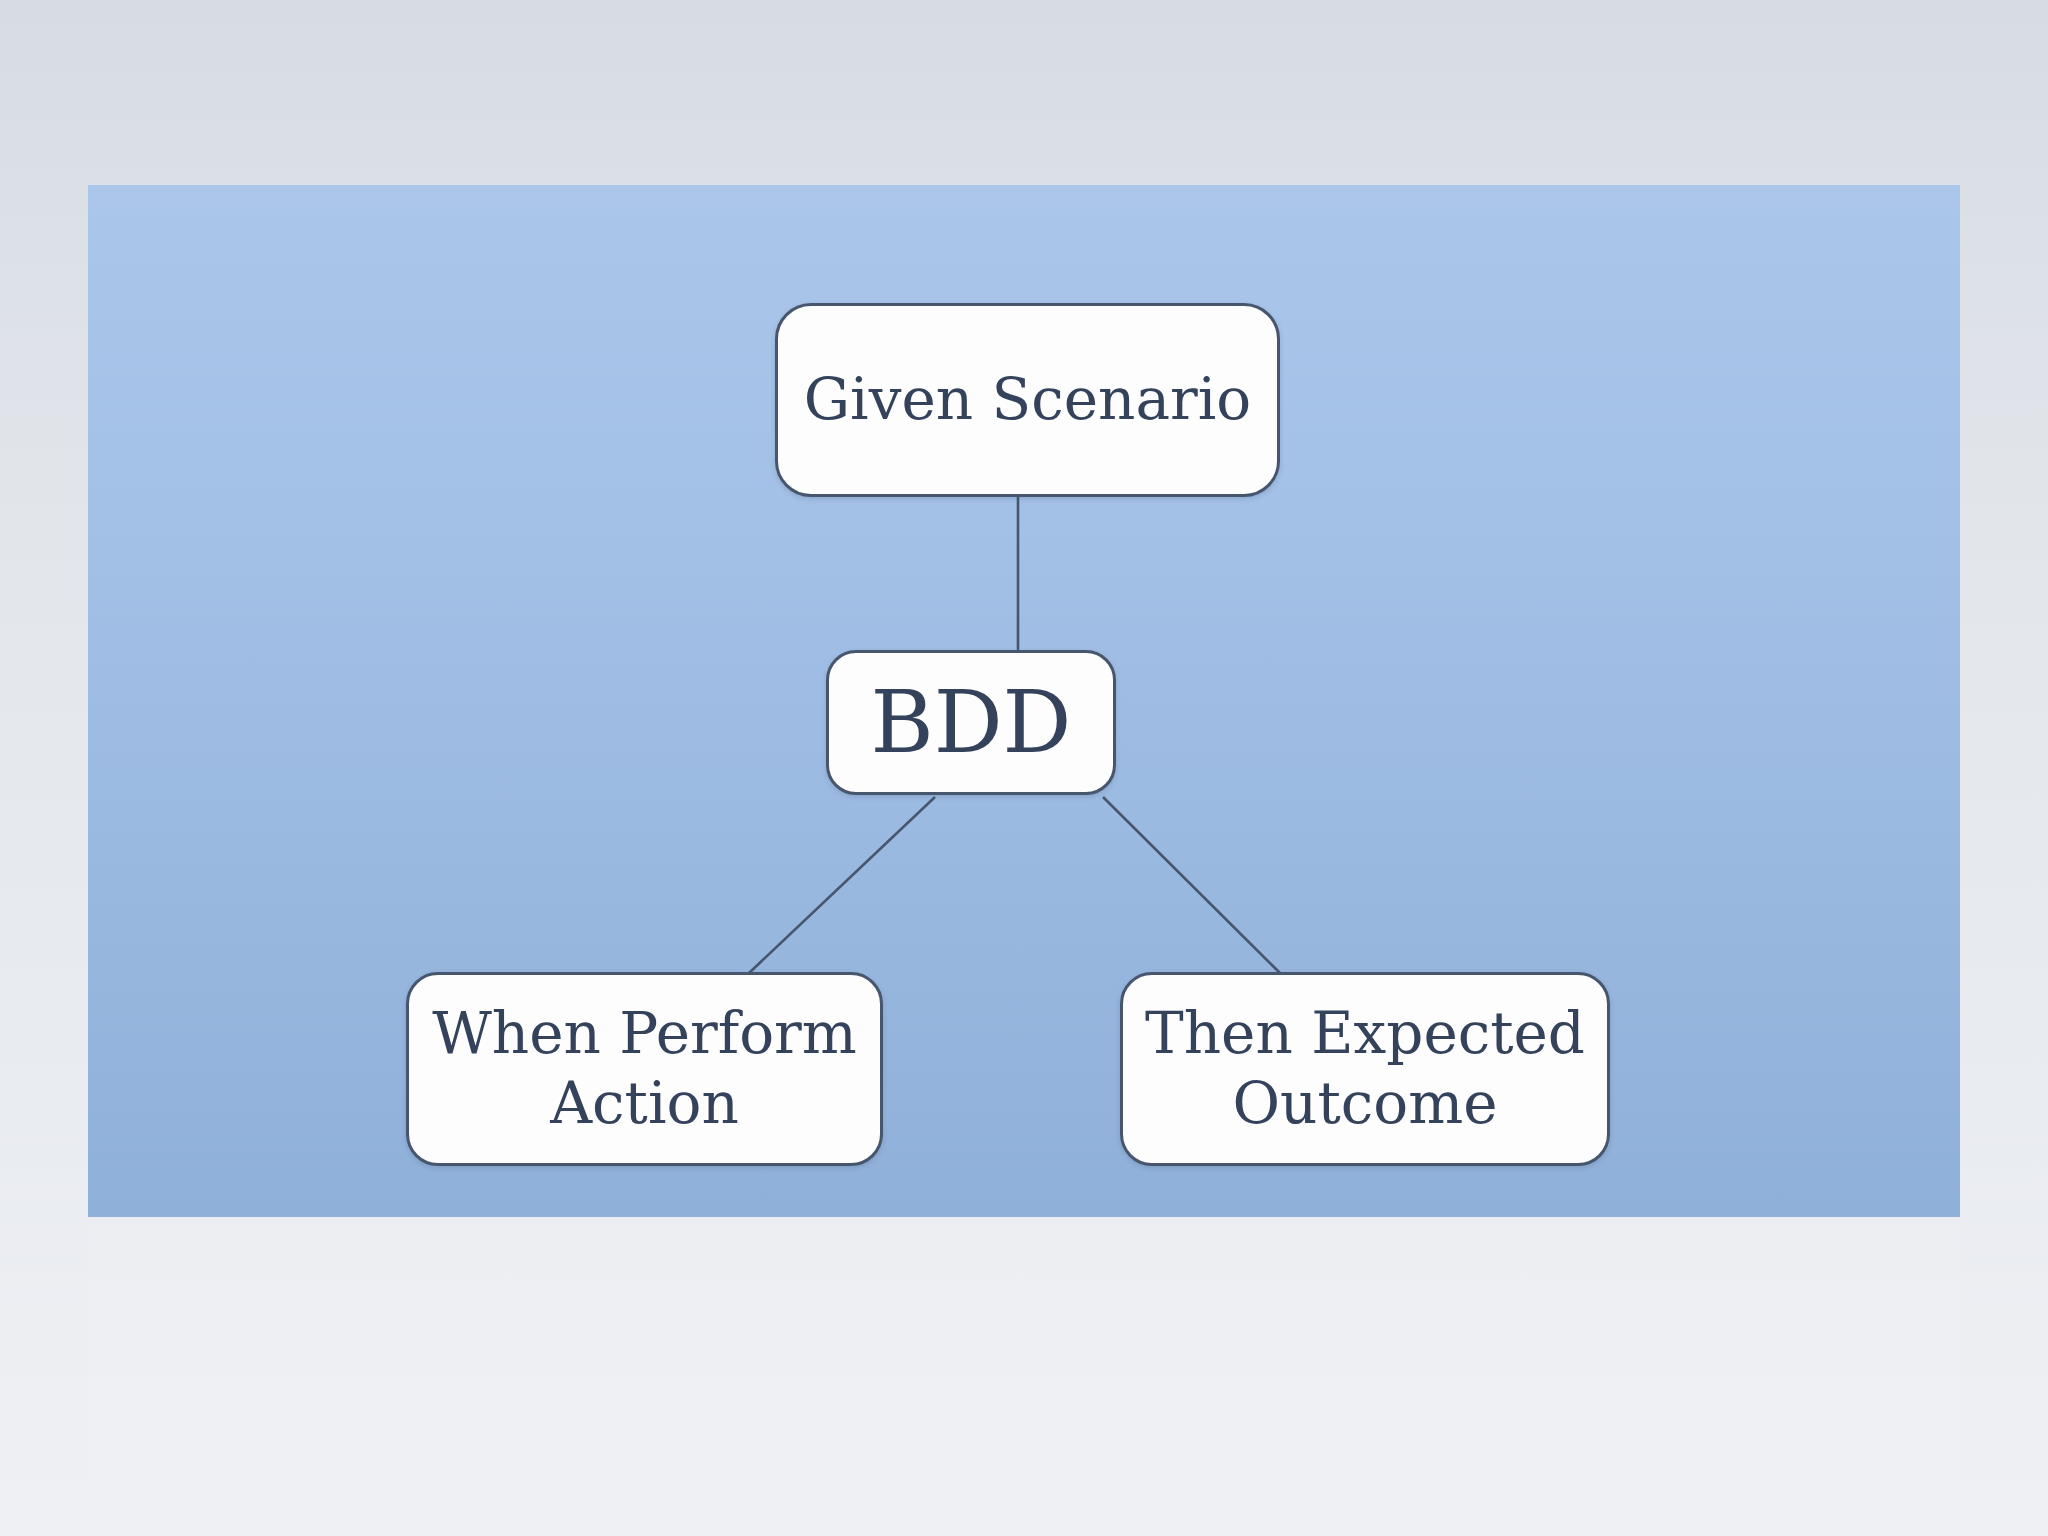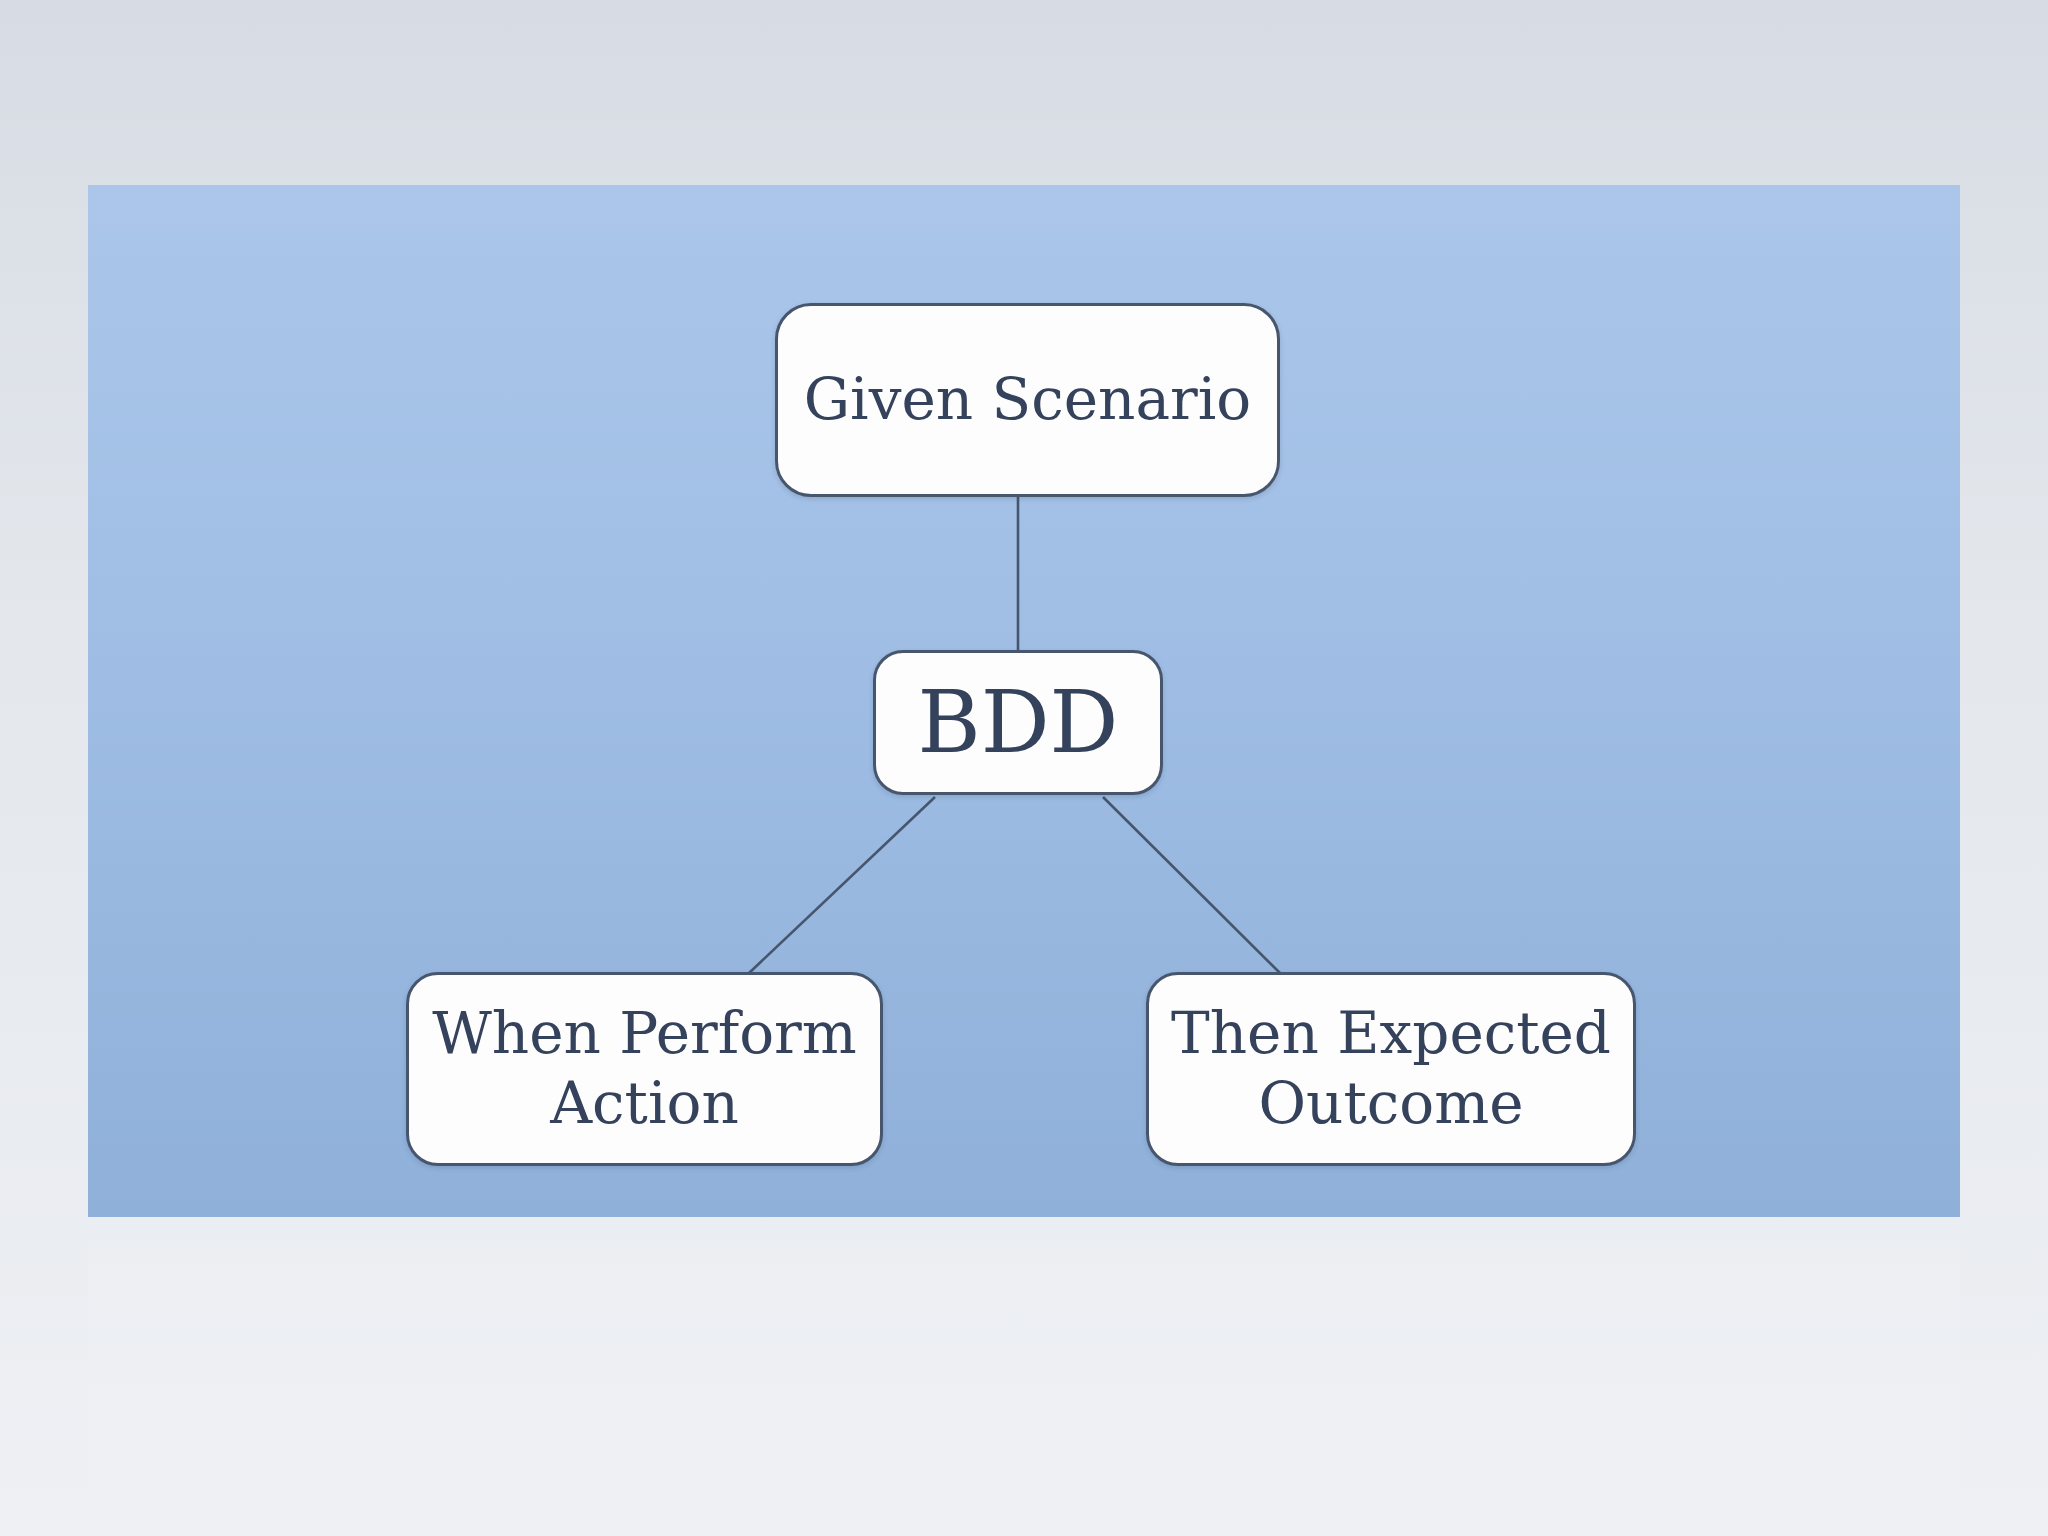--- a/index.html
+++ b/index.html
@@ -53,33 +53,33 @@
     white-space: pre-line;
     line-height: 1.2;
   }
   .node-parent {
     left: 687px; top: 118px;
     width: 505px; height: 194px;
     border-radius: 36px;
     font-size: 58px;
   }
   .node-root {
-    left: 785px; top: 465px;
+    left: 738px; top: 465px;
     width: 290px; height: 145px;
     border-radius: 30px;
     font-size: 86px;
   }
   .node-child-left {
     left: 318px; top: 787px;
     width: 477px; height: 194px;
     border-radius: 32px;
     font-size: 58px;
   }
   .node-child-right {
-    left: 1058px; top: 787px;
+    left: 1032px; top: 787px;
     width: 490px; height: 194px;
     border-radius: 32px;
     font-size: 58px;
   }
   
   .reflection {
     position: absolute;
     left: 88px;
     top: 1217px;
     width: 1872px;

